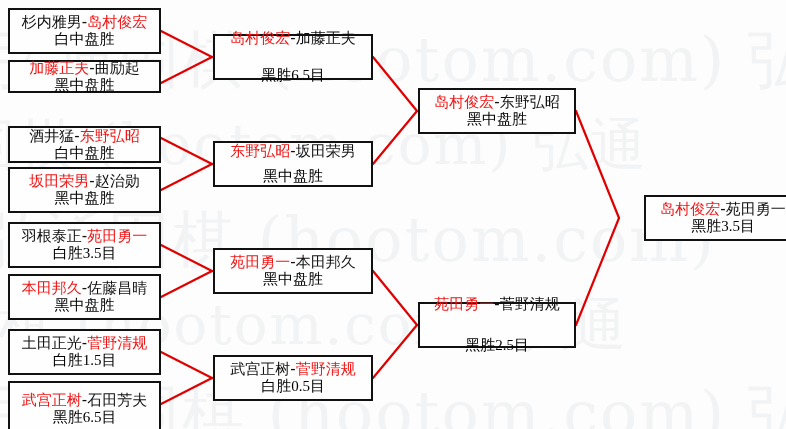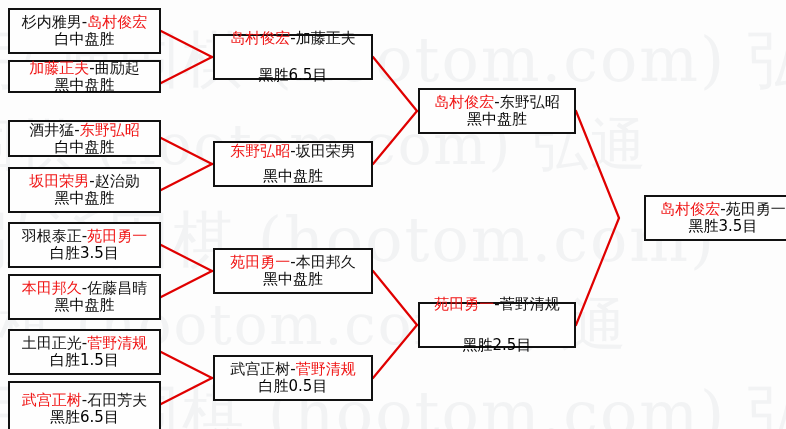--- a/index.html
+++ b/index.html
@@ -29,21 +29,21 @@
     border:2px solid #111;
     background:#fefefe;
     box-sizing:border-box;
     display:flex;flex-direction:column;
     align-items:center;justify-content:center;
     line-height:1.12;
     text-align:center;
   }
   .ln{display:block;white-space:nowrap;}
   .ln1{font-size:15px;}
-  .ln2{font-size:15px;}
+  .ln2{font-size:15px;font-family:Liberation Serif, serif;}
   .r{color:#f01414;}
   .k{color:#101010;}
   .dash{color:#101010;}
 </style>
 </head>
 <body>
 
 <div id="stage">
 
   <div class="wm-layer">
@@ -76,21 +76,21 @@
   </svg>
 
   <div class="node" style="left:8px;top:8px;width:153px;height:46px;">
     <span class="ln ln1"><span class="k">杉内雅男</span><span class="dash">-</span><span class="r">岛村俊宏</span></span>
     <span class="ln ln2">白中盘胜</span>
   </div>
   <div class="node" style="left:8px;top:60px;width:153px;height:33px;">
     <span class="ln ln1"><span class="r">加藤正夫</span><span class="dash">-</span><span class="k">曲励起</span></span>
     <span class="ln ln2">黑中盘胜</span>
   </div>
-  <div class="node" style="left:8px;top:120px;width:153px;height:37px;">
+  <div class="node" style="left:8px;top:126px;width:153px;height:37px;">
     <span class="ln ln1"><span class="k">酒井猛</span><span class="dash">-</span><span class="r">东野弘昭</span></span>
     <span class="ln ln2">白中盘胜</span>
   </div>
   <div class="node" style="left:8px;top:167px;width:153px;height:46px;">
     <span class="ln ln1"><span class="r">坂田荣男</span><span class="dash">-</span><span class="k">赵治勋</span></span>
     <span class="ln ln2">黑中盘胜</span>
   </div>
   <div class="node" style="left:8px;top:222px;width:153px;height:46px;">
     <span class="ln ln1"><span class="k">羽根泰正</span><span class="dash">-</span><span class="r">苑田勇一</span></span>
     <span class="ln ln2">白胜3.5目</span>

